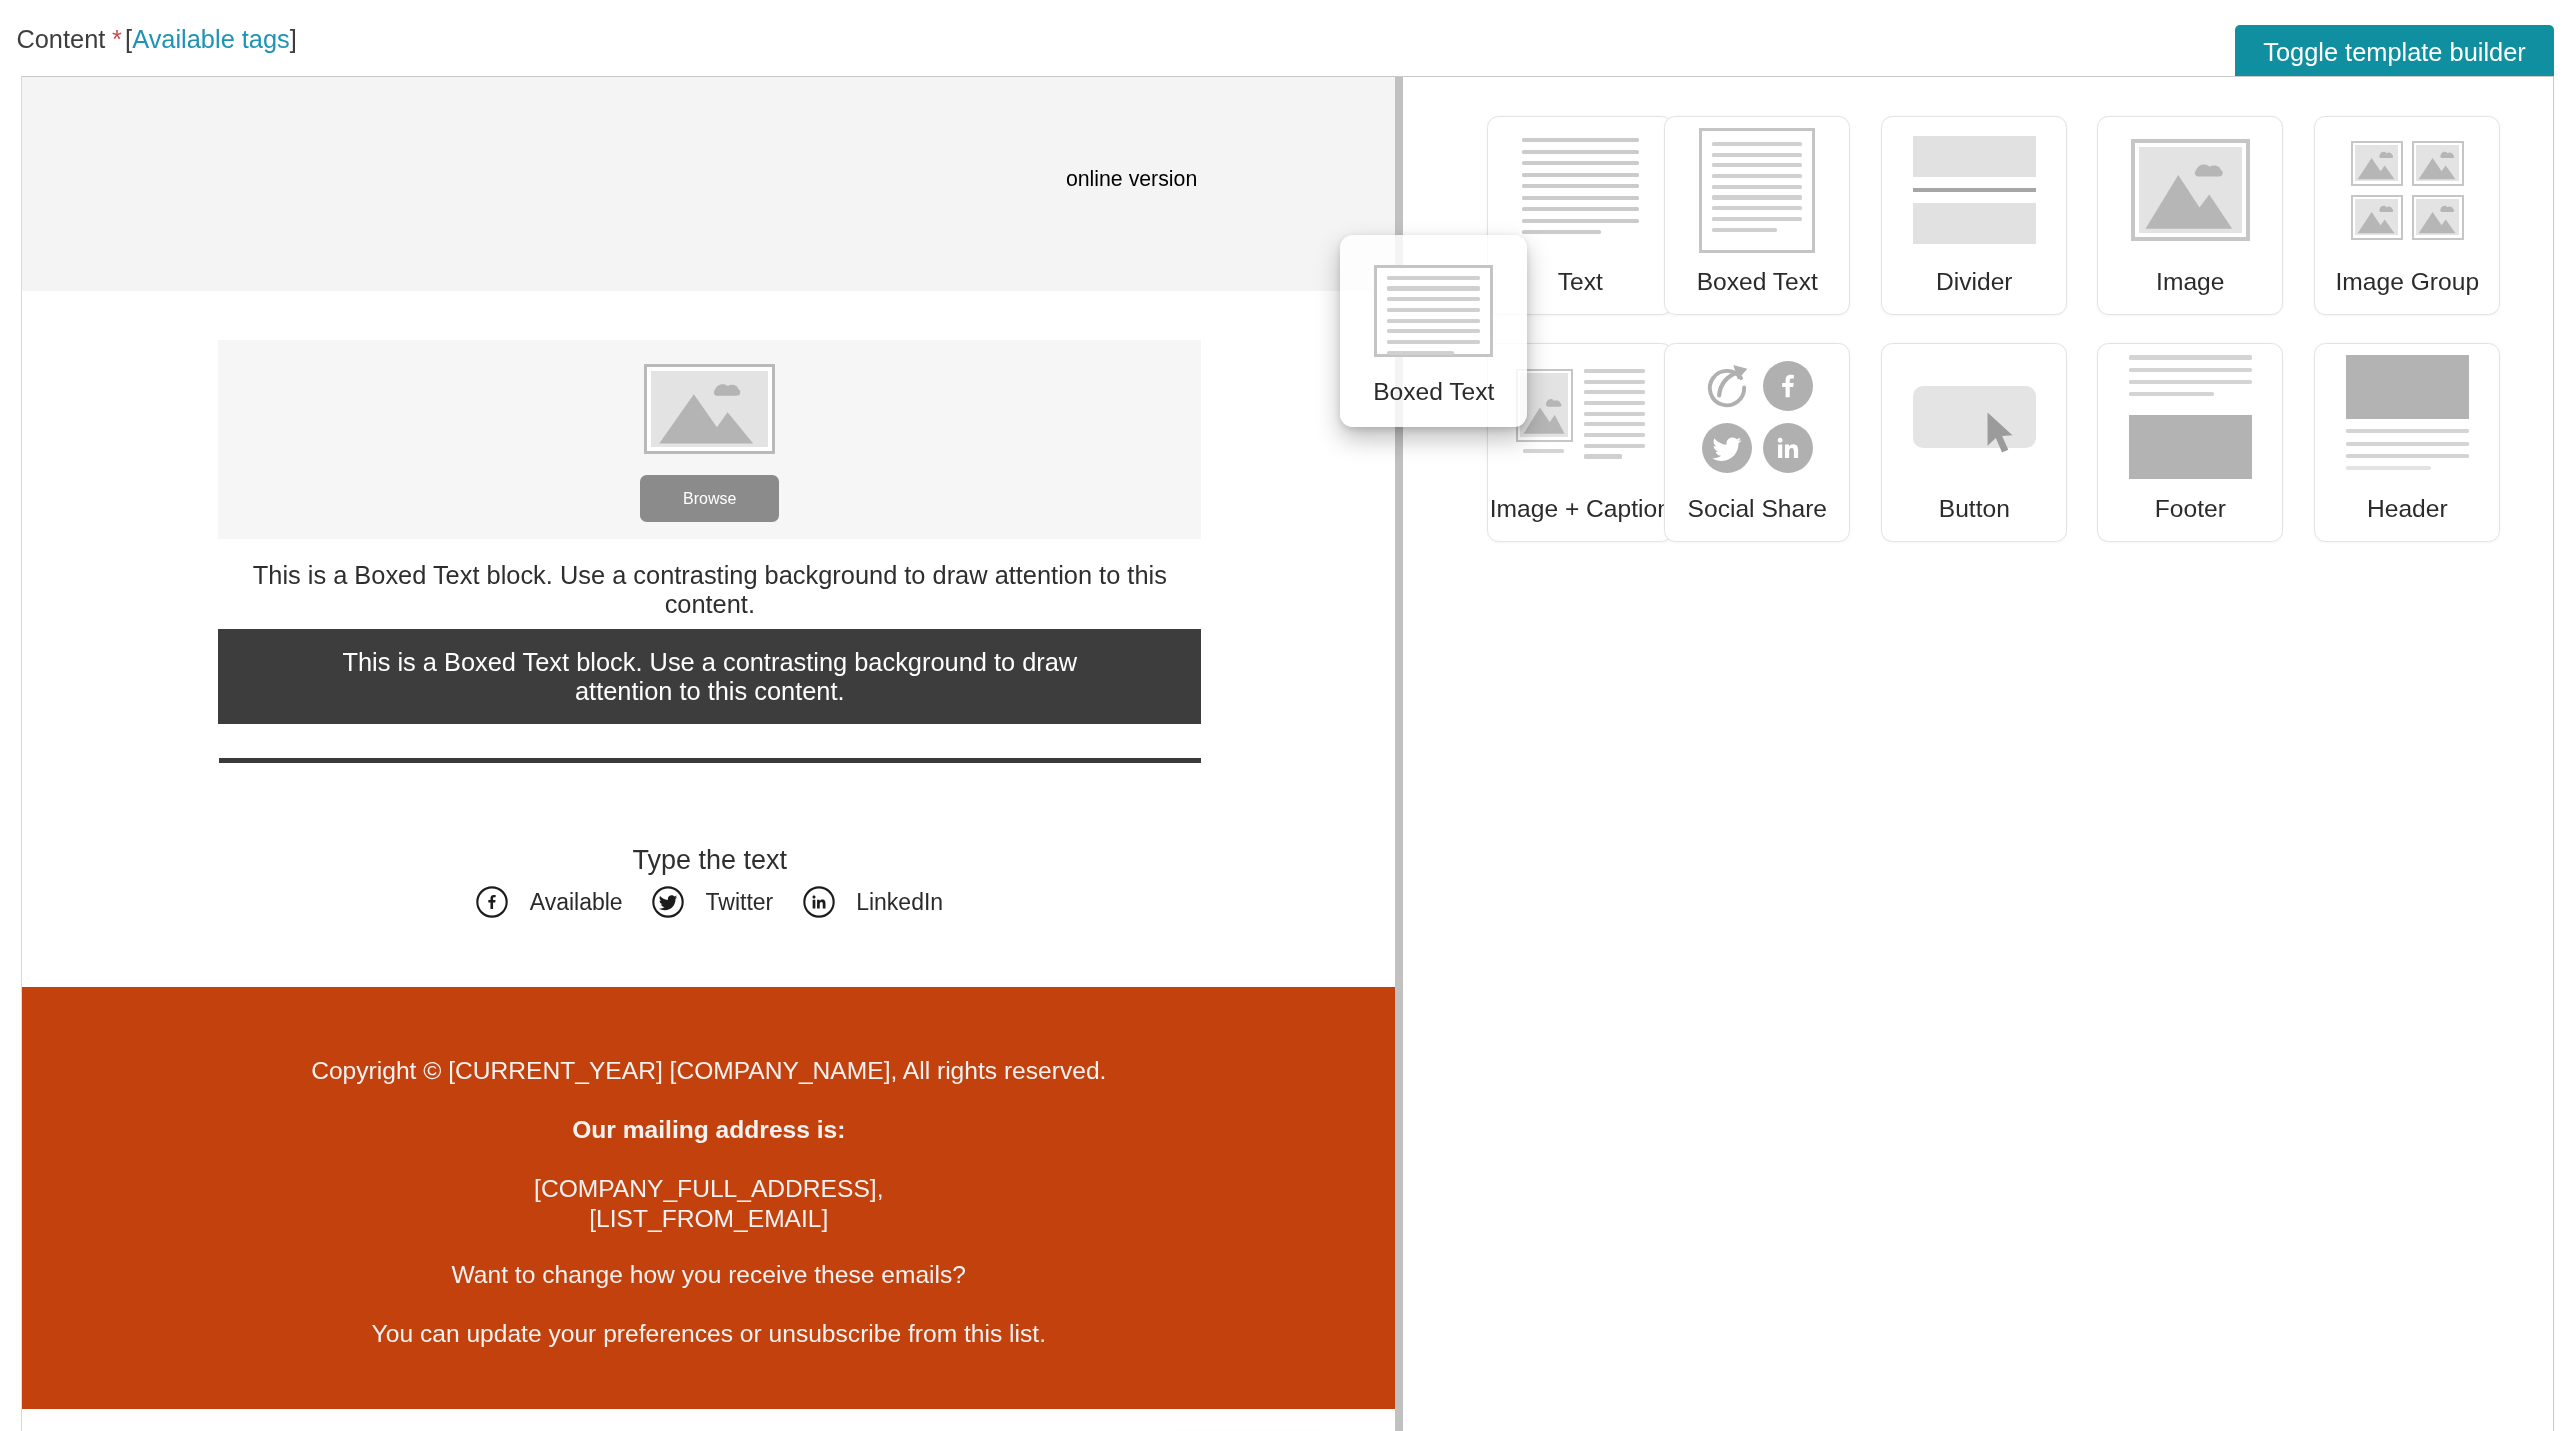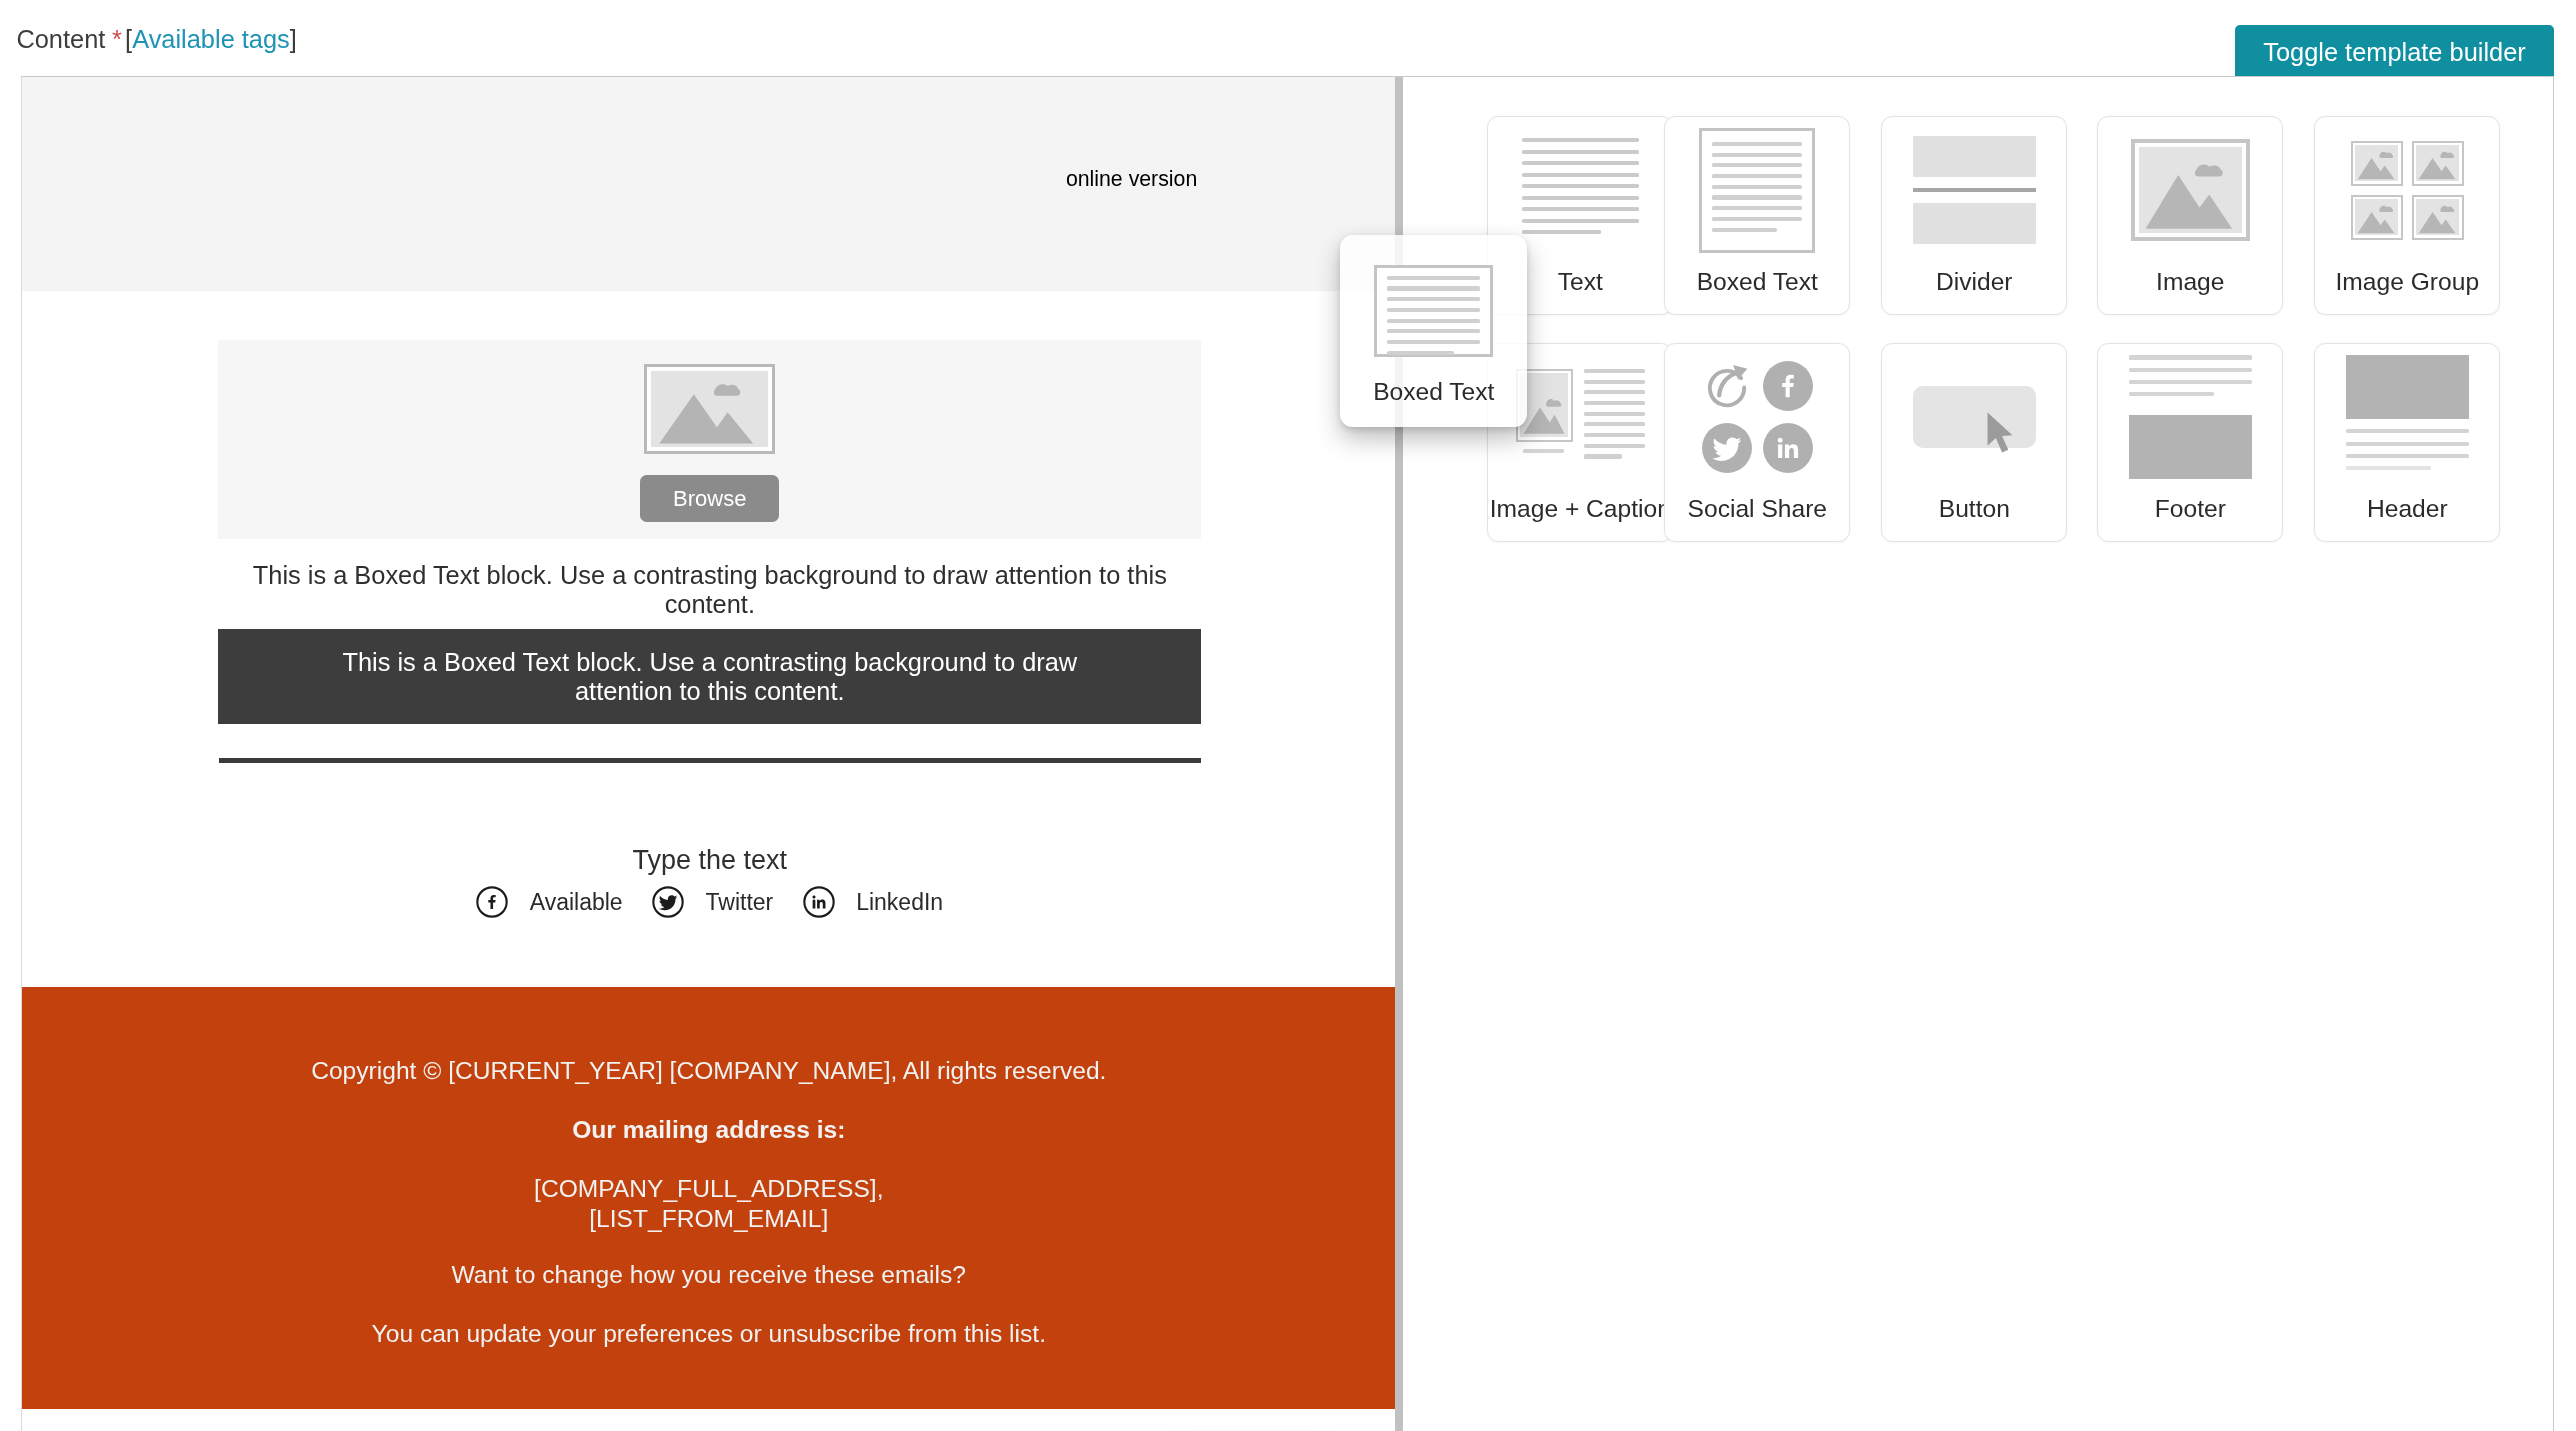--- a/index.html
+++ b/index.html
@@ -24,21 +24,21 @@
   
   .preview{position:absolute;left:0;top:0;width:1373px;height:1356px;background:#fff;overflow:hidden;}
   .preheader{position:absolute;left:0;top:0;width:1373px;height:214px;background:#f4f4f4;}
   .online-version{position:absolute;top:90px;right:198px;font-size:21.3px;color:#000000;cursor:pointer;}
 
   .image-section{position:absolute;left:196px;top:263px;width:983px;height:199px;background:#f6f6f6;
       display:flex;flex-direction:column;align-items:center;}
   .img-frame{margin-top:24px;border:3.3px solid #b9b9b9;background:#fff;padding:4.1px;}
   .img-art{width:117px;height:76px;background:#e3e3e3;overflow:hidden;}
   .browse-btn{margin-top:21.3px;width:139px;height:47px;background:#8b8b8b;color:#fff;border:none;
-      border-radius:6.6px;font-size:22px;font-family:"Liberation Sans",sans-serif;cursor:pointer;}
+      border-radius:6.6px;font-size:16px;font-family:"Liberation Sans",sans-serif;cursor:pointer;}
 
   .boxed-plain{position:absolute;left:196px;top:484px;width:983px;text-align:center;
       font-size:25.4px;line-height:29px;color:#2e2e2e;}
   .boxed-plain .inner{max-width:919px;margin:0 auto;}
   .boxed-dark{position:absolute;left:196px;top:552px;width:983px;height:95px;background:#3d3d3d;
       color:#fff;text-align:center;font-size:25.4px;line-height:29px;box-sizing:border-box;padding-top:19px;}
   .boxed-dark .inner{max-width:813px;margin:0 auto;}
   .divider-line{position:absolute;left:197px;top:681px;width:982px;height:4.9px;background:#3a3a3a;}
   .type-text{position:absolute;left:196px;top:768px;width:983px;text-align:center;
       font-size:27px;color:#2f2f2f;}

